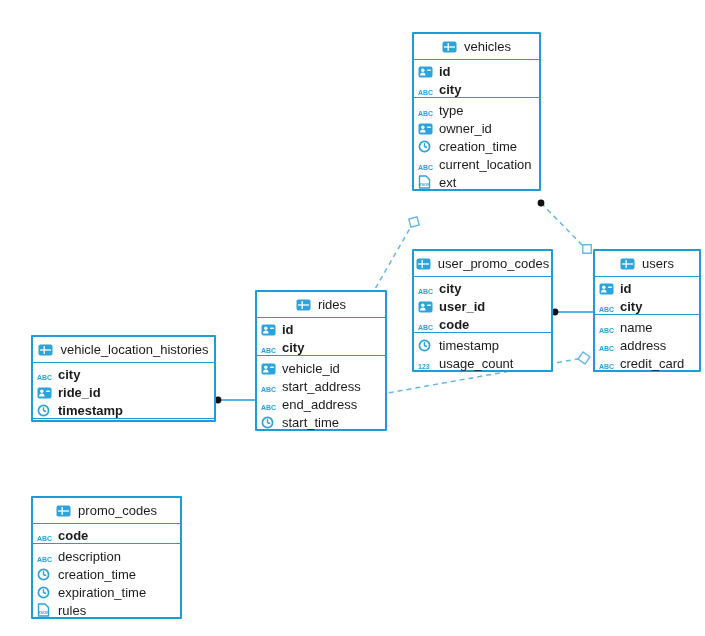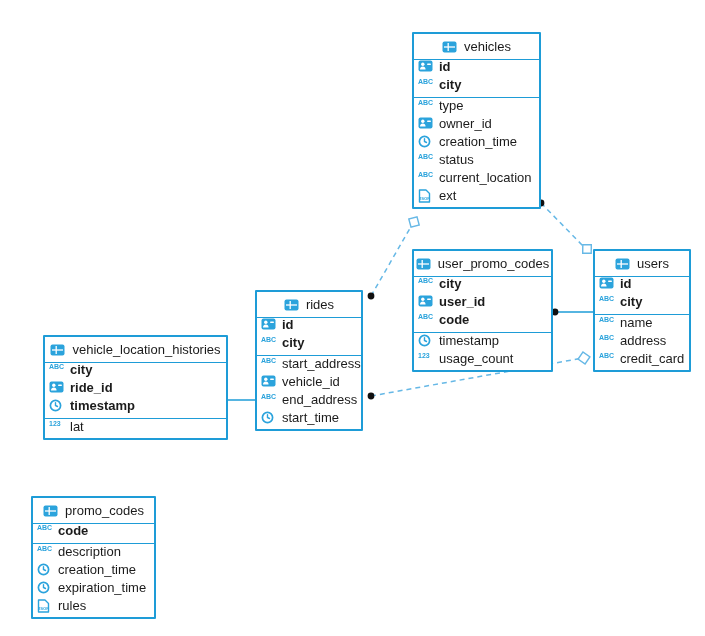--- a/index.html
+++ b/index.html
@@ -28,40 +28,40 @@
   .thead{
     height:26px;
     display:flex;align-items:center;justify-content:center;gap:5px;
     border-bottom:1px solid var(--blue);
     font-size:13px;font-weight:500;
     white-space:nowrap;
     padding:0 4px;
   }
   .row{
     height:18px;
-    display:flex;align-items:flex-start;gap:4px;
+    display:flex;align-items:flex-end;gap:4px;
     padding:0 4px;
     font-size:13px;
     white-space:nowrap;
   }
   .row.pk .lbl{font-weight:700;}
   .sep{border-top:1px solid var(--blue);height:0;margin:1px 0;}
   .ic{width:17px;min-width:17px;display:flex;align-items:center;justify-content:flex-start;}
   .txt-ic{
     font-size:7px;font-weight:700;letter-spacing:0px;color:var(--icon-blue);
     line-height:1;
   }
   .lbl{line-height:1;}
   
   #t-vehicles{left:412px;top:32px;width:129px;}
   #t-upc{left:412px;top:249px;width:141px;}
-  #t-users{left:593px;top:249px;width:98px;}
-  #t-rides{left:255px;top:290px;width:108px;}
-  #t-vlh{left:31px;top:335px;width:185px;margin-left:12px;}
-  #t-promo{left:31px;top:496px;width:125px;}
+  #t-users{left:593px;top:249px;width:108px;}
+  #t-rides{left:255px;top:290px;width:132px;}
+  #t-vlh{left:31px;top:335px;width:185px;}
+  #t-promo{left:31px;top:496px;width:151px;}
 </style>
 </head>
 <body>
 
 <div class="canvas">
 
   <svg id="edges" width="705" height="636">
       <polyline points="218,400 255,400" fill="none" stroke="#1e9cd7" stroke-width="1.5"></polyline>
       <circle cx="218" cy="400" r="3.4" fill="#101010"></circle>
       <polyline points="555,312 593,312" fill="none" stroke="#1e9cd7" stroke-width="1.5"></polyline>
@@ -129,26 +129,20 @@
             <circle cx="6.5" cy="6.5" r="5.1" fill="#fff" stroke="#2ba3dc" stroke-width="1.7"></circle>
             <path d="M6.5 3.8 V6.5 L8.5 7.5" stroke="#2ba3dc" stroke-width="1.4" fill="none" stroke-linecap="round"></path>
           </svg>
         </span>
       <span class="lbl">creation_time</span>
     </div>
     <div class="row">
       <span class="ic">
           <span class="txt-ic">ABC</span>
         </span>
-      <span class="lbl">status</span>
-    </div>
-    <div class="row">
-      <span class="ic">
-          <span class="txt-ic">ABC</span>
-        </span>
       <span class="lbl">current_location</span>
     </div>
     <div class="row">
       <span class="ic">
           <svg width="13" height="14" viewBox="0 0 13 14">
             <path d="M1.5 1 H8 L11.5 4.5 V13 H1.5 Z" fill="#fff" stroke="#2ba3dc" stroke-width="1.4" stroke-linejoin="round"></path>
             <text x="6.5" y="11.3" text-anchor="middle" font-size="4.2" font-weight="bold" fill="#2ba3dc">JSON</text>
           </svg>
         </span>
       <span class="lbl">ext</span>
@@ -280,37 +274,37 @@
     </div>
     <div class="row pk">
       <span class="ic">
           <span class="txt-ic">ABC</span>
         </span>
       <span class="lbl">city</span>
     </div>
     <div class="sep"></div>
     <div class="row">
       <span class="ic">
+          <svg width="15" height="12" viewBox="0 0 15 12">
+            <rect x="0.5" y="0.5" width="14" height="11" rx="2" fill="#2ba3dc"></rect>
+            <circle cx="4.8" cy="4.2" r="1.7" fill="#fff"></circle>
+            <path d="M2 9.6 C2 7.5 3.2 6.6 4.8 6.6 C6.4 6.6 7.6 7.5 7.6 9.6 Z" fill="#fff"></path>
+            <rect x="9" y="3.4" width="4" height="1.6" rx="0.8" fill="#fff"></rect>
+          </svg>
+        </span>
+      <span class="lbl">vehicle_id</span>
+    </div>
+    <div class="row">
+      <span class="ic">
           <span class="txt-ic">ABC</span>
         </span>
       <span class="lbl">start_address</span>
     </div>
     <div class="row">
       <span class="ic">
-          <svg width="15" height="12" viewBox="0 0 15 12">
-            <rect x="0.5" y="0.5" width="14" height="11" rx="2" fill="#2ba3dc"></rect>
-            <circle cx="4.8" cy="4.2" r="1.7" fill="#fff"></circle>
-            <path d="M2 9.6 C2 7.5 3.2 6.6 4.8 6.6 C6.4 6.6 7.6 7.5 7.6 9.6 Z" fill="#fff"></path>
-            <rect x="9" y="3.4" width="4" height="1.6" rx="0.8" fill="#fff"></rect>
-          </svg>
-        </span>
-      <span class="lbl">vehicle_id</span>
-    </div>
-    <div class="row">
-      <span class="ic">
           <span class="txt-ic">ABC</span>
         </span>
       <span class="lbl">end_address</span>
     </div>
     <div class="row">
       <span class="ic">
           <svg width="13" height="13" viewBox="0 0 13 13">
             <circle cx="6.5" cy="6.5" r="5.1" fill="#fff" stroke="#2ba3dc" stroke-width="1.7"></circle>
             <path d="M6.5 3.8 V6.5 L8.5 7.5" stroke="#2ba3dc" stroke-width="1.4" fill="none" stroke-linecap="round"></path>
           </svg>
@@ -350,26 +344,20 @@
     <div class="row pk">
       <span class="ic">
           <svg width="13" height="13" viewBox="0 0 13 13">
             <circle cx="6.5" cy="6.5" r="5.1" fill="#fff" stroke="#2ba3dc" stroke-width="1.7"></circle>
             <path d="M6.5 3.8 V6.5 L8.5 7.5" stroke="#2ba3dc" stroke-width="1.4" fill="none" stroke-linecap="round"></path>
           </svg>
         </span>
       <span class="lbl">timestamp</span>
     </div>
     <div class="sep"></div>
-    <div class="row">
-      <span class="ic">
-          <span class="txt-ic">123</span>
-        </span>
-      <span class="lbl">lat</span>
-    </div>
   </div>
 
   <div class="table" id="t-promo">
     <div class="thead">
       <span class="ic">
           <svg width="15" height="12" viewBox="0 0 15 12">
             <rect x="0.5" y="0.5" width="14" height="11" rx="2" fill="#2ba3dc"></rect>
             <line x1="2" y1="6" x2="13" y2="6" stroke="#fff" stroke-width="1.3"></line>
             <line x1="6.2" y1="2" x2="6.2" y2="10" stroke="#fff" stroke-width="1.3"></line>
           </svg>

